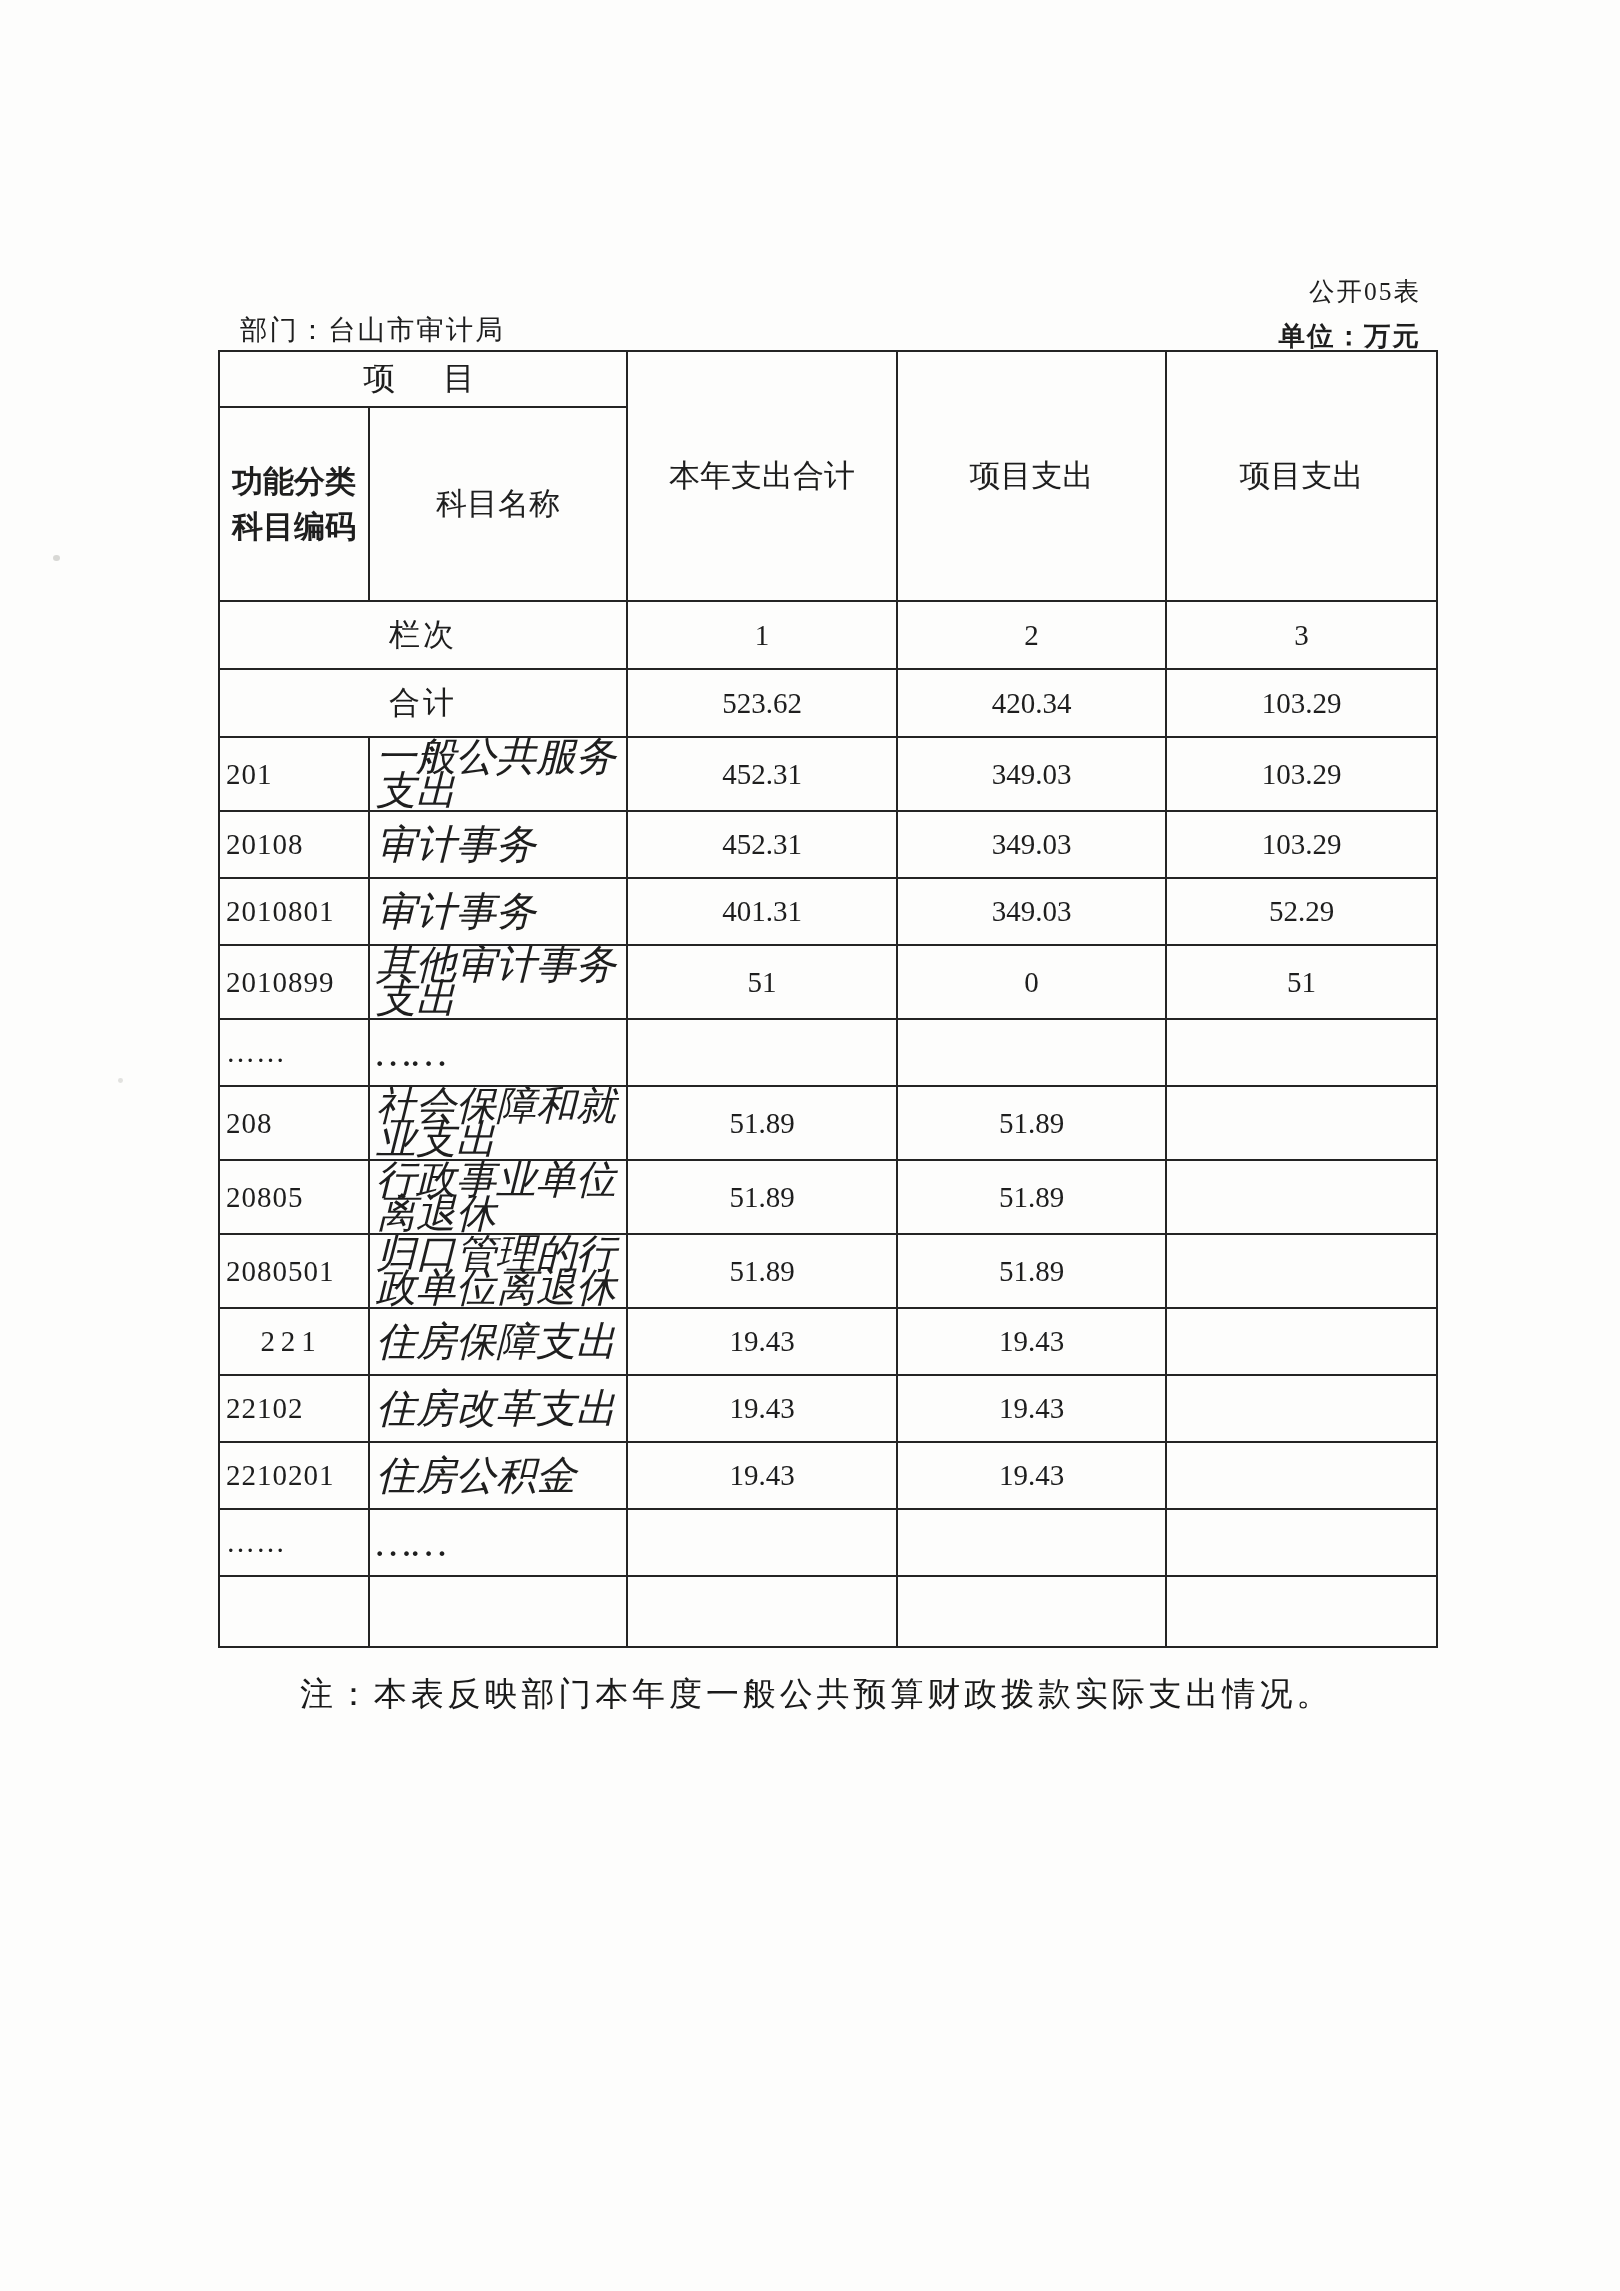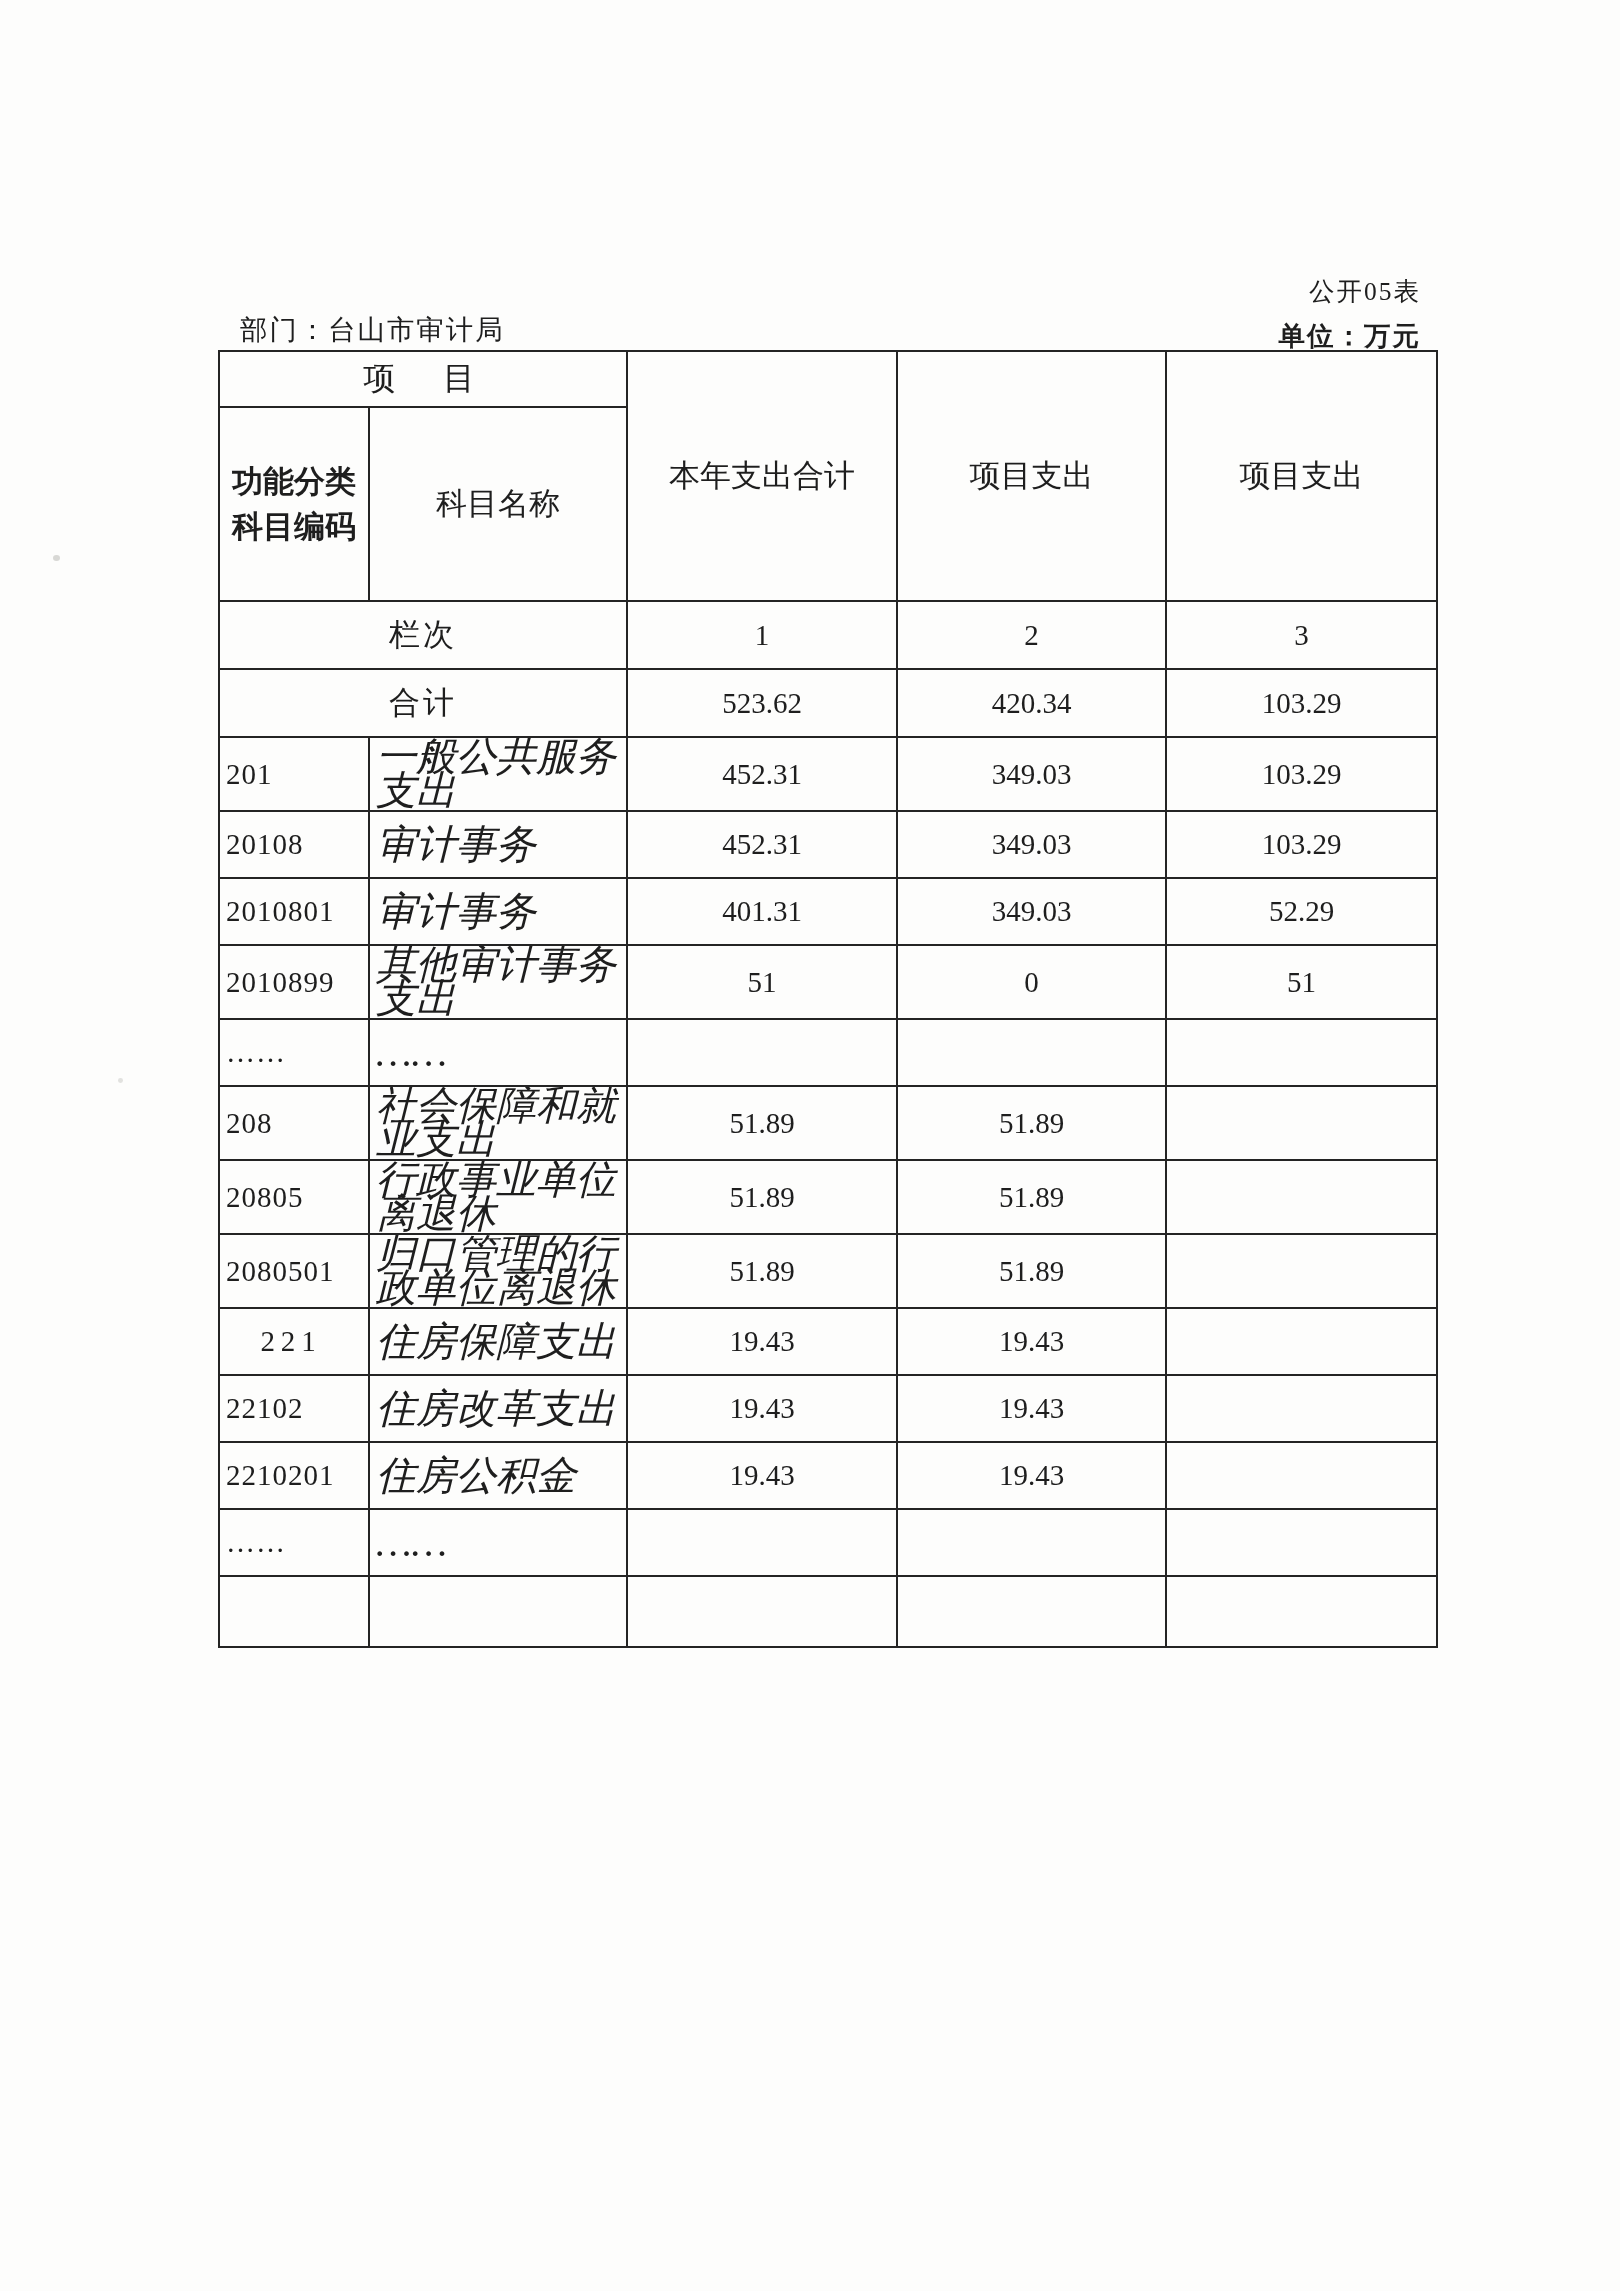--- a/index.html
+++ b/index.html
@@ -195,17 +195,18 @@
         <tr class="r-data empty-row">
     <td class="c-code"></td>
     <td class="c-name"></td>
     <td class="c-num"></td>
     <td class="c-num"></td>
     <td class="c-num"></td>
   </tr>
       </tbody>
   </table>
 
+  <div class="note">注：本表反映部门本年度一般公共预算财政拨款实际支出情况。</div>
 
   <div class="speck speck1"></div>
   <div class="speck speck2"></div>
 </div>
 
 
 </body></html>

